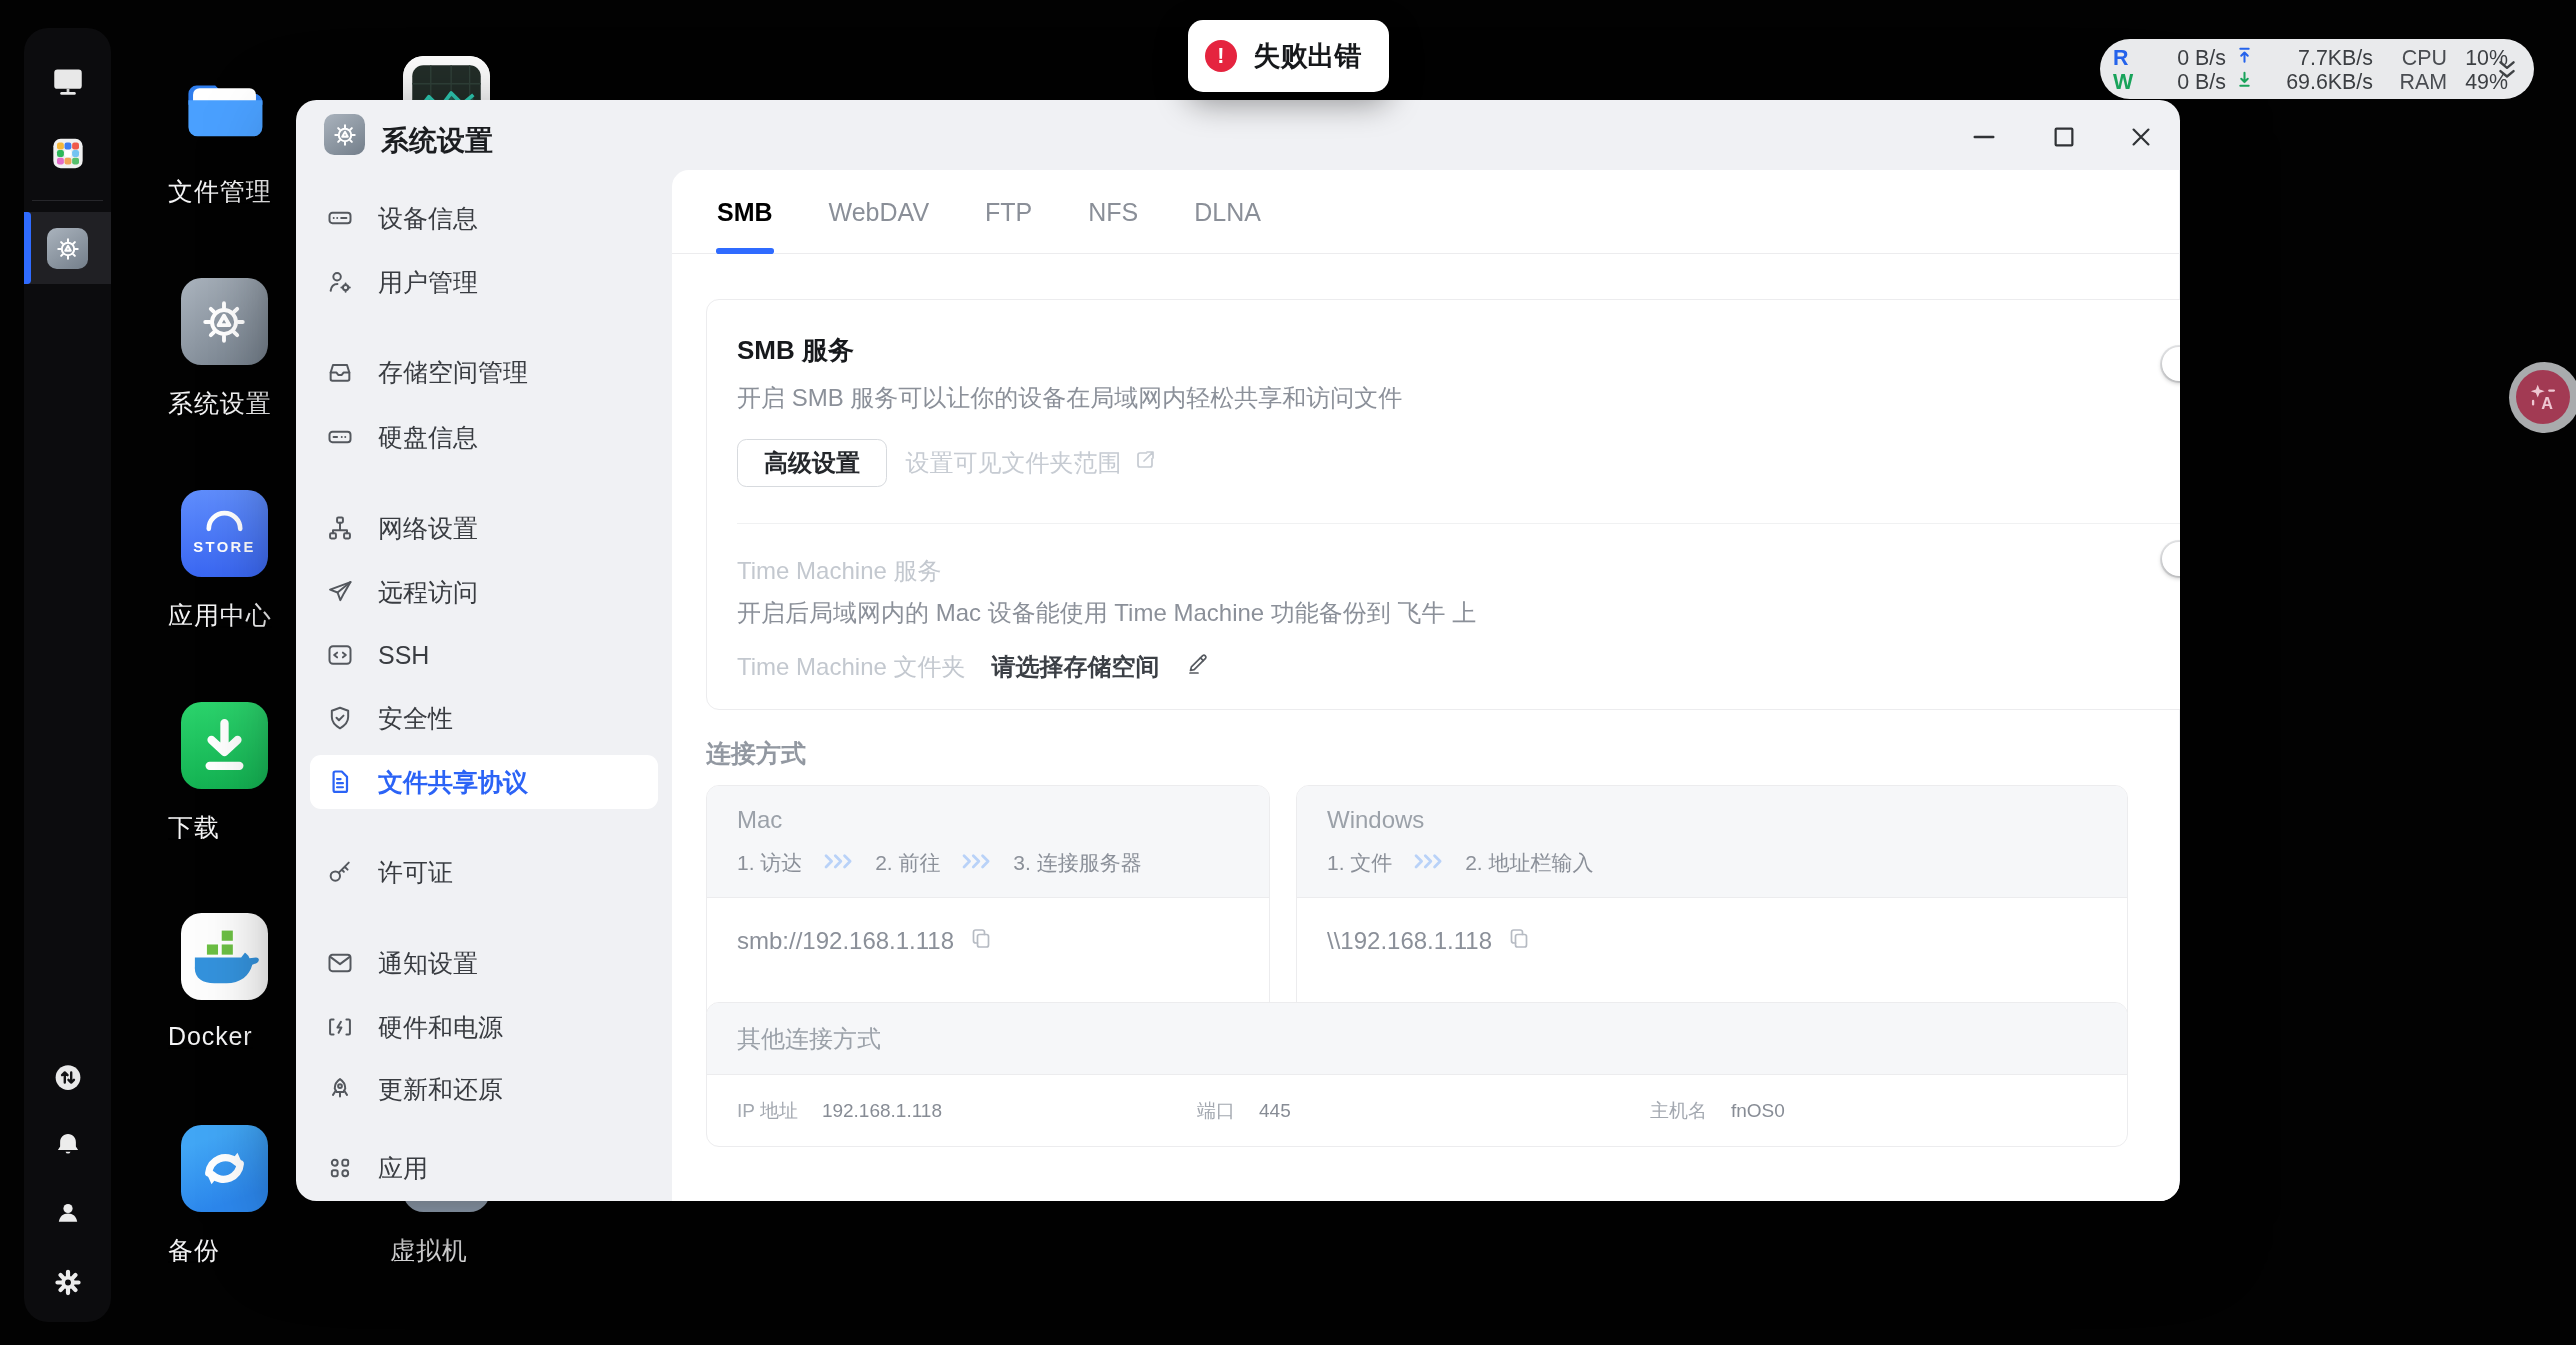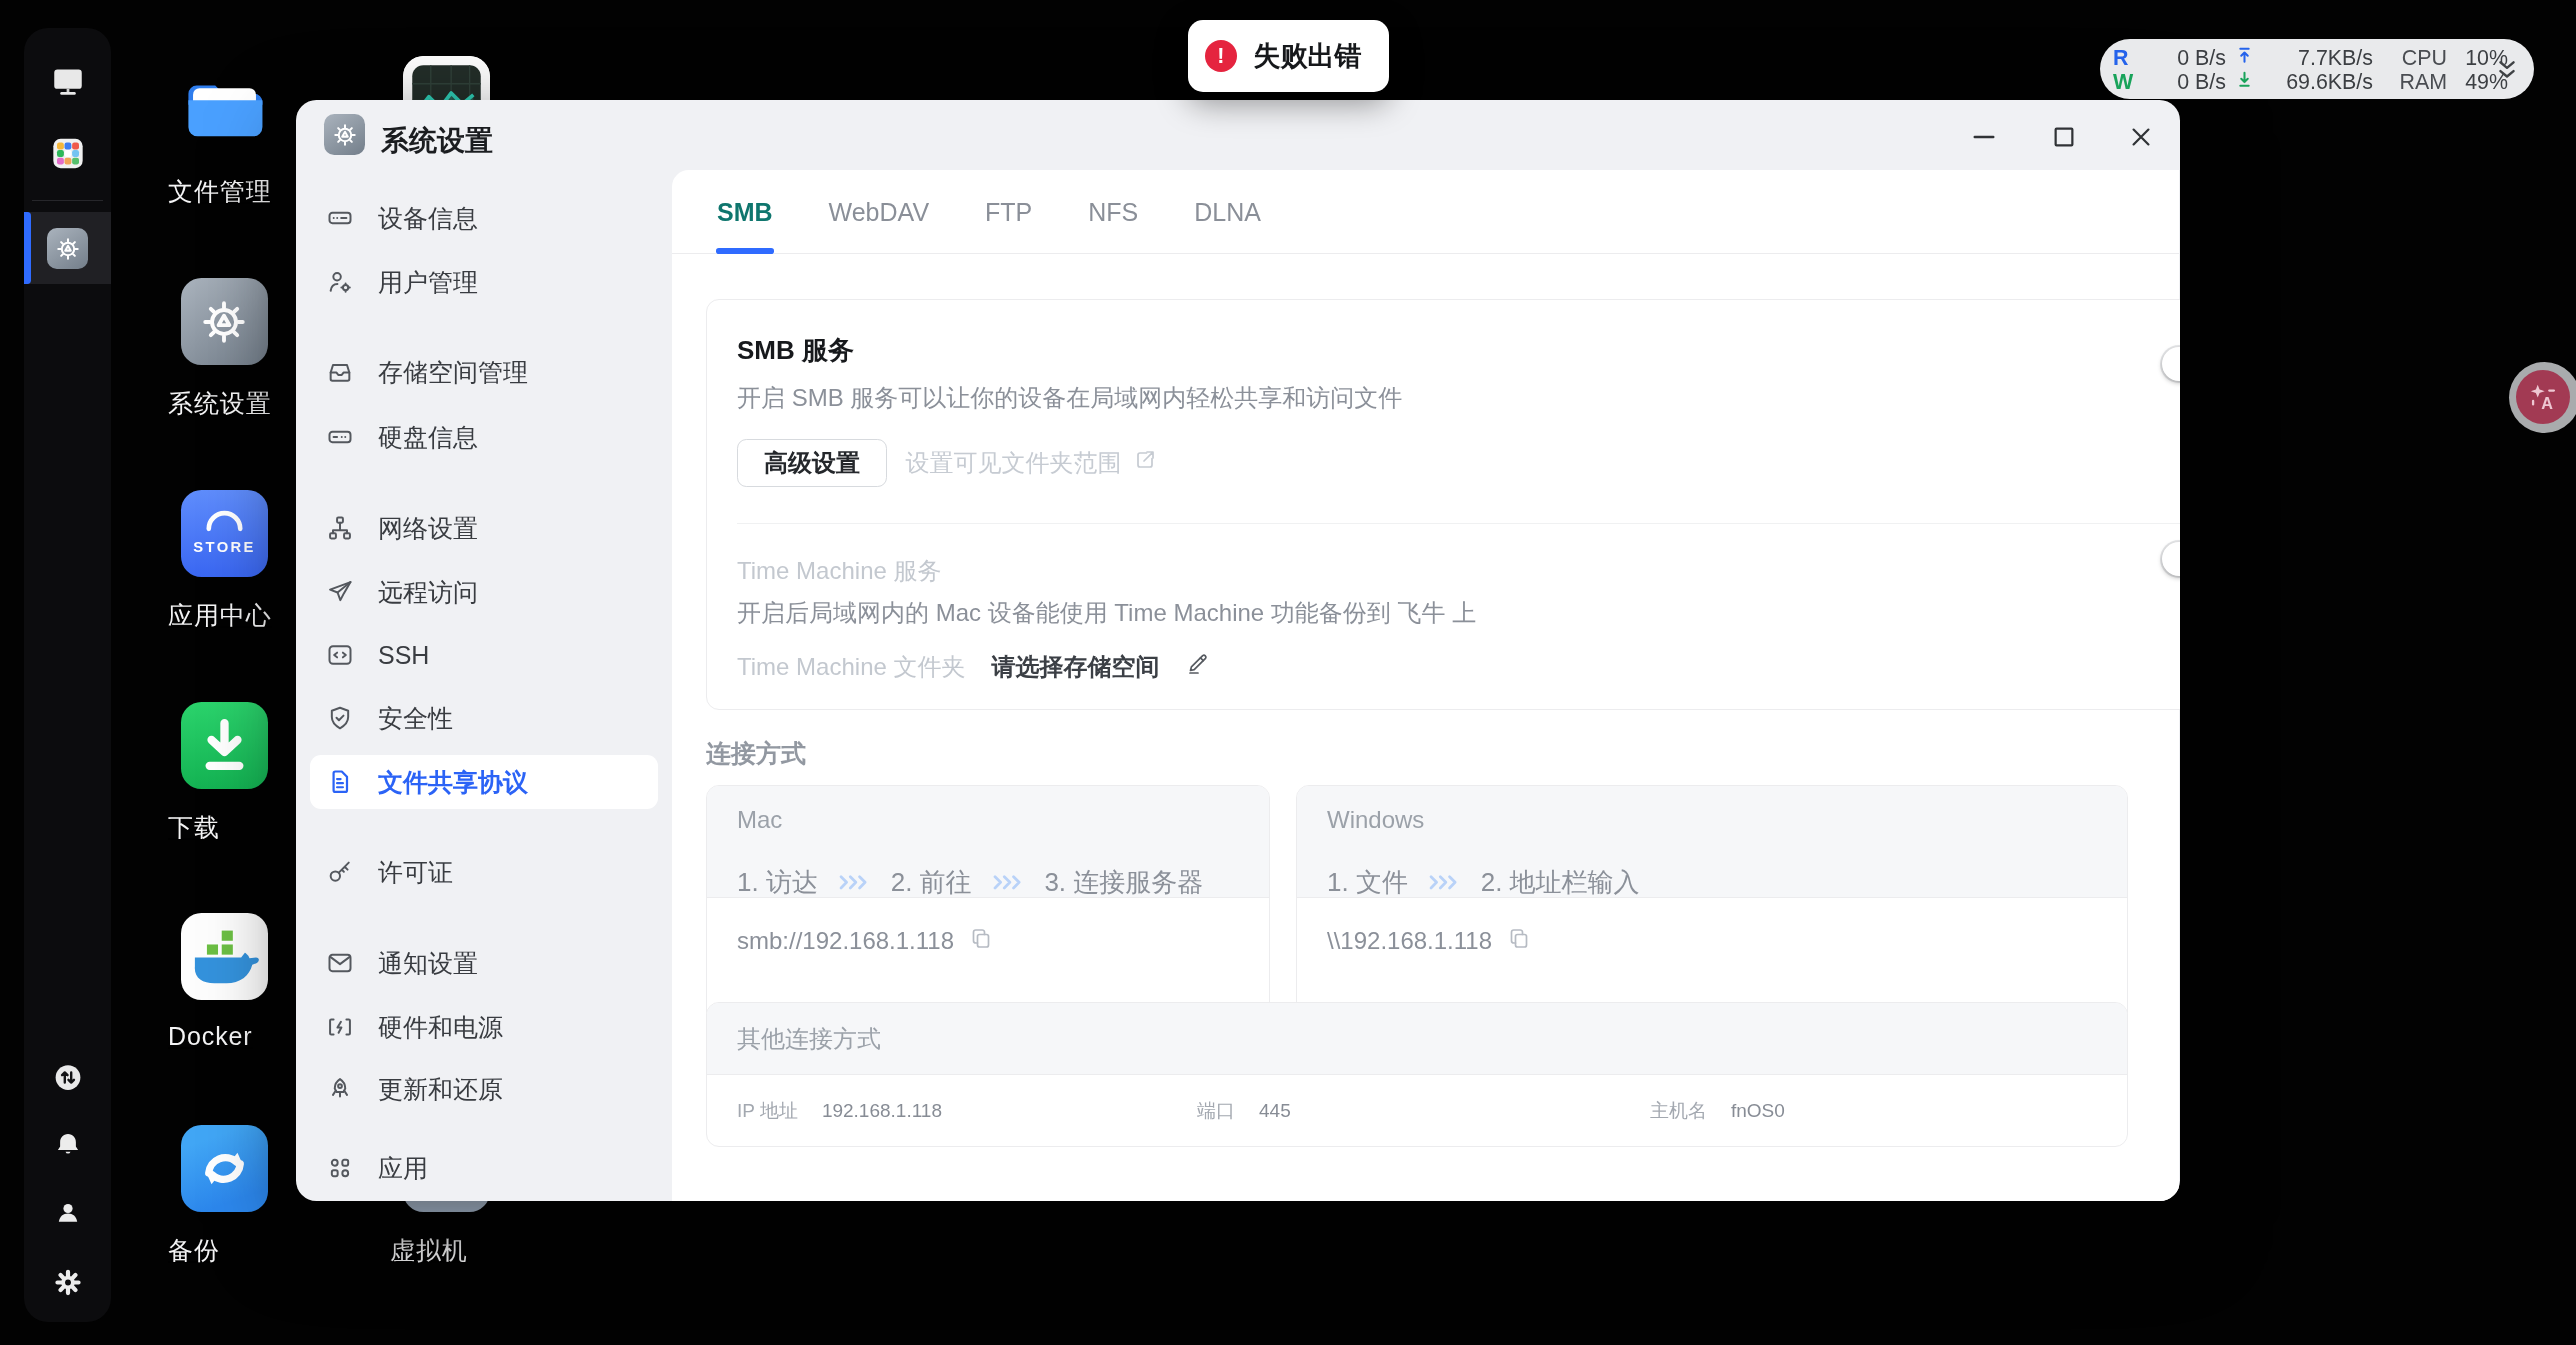--- a/index.html
+++ b/index.html
@@ -67,21 +67,21 @@
   .ni svg{stroke:#54585e;}
   .nav-item.active{background:#fff;height:54px;color:#2b63f6;font-weight:600;}
   .nav-item.active .ni svg{stroke:#2b63f6;}
 
   
   #content{position:absolute;left:376px;top:70px;width:1507px;height:1032px;background:#fff;
         border-radius:16.7px 0 0 0;}
   .tabs-row{position:absolute;left:0;right:0;top:0;height:84px;border-bottom:0.9px solid #ececee;}
   .tabs{position:absolute;left:45px;top:0;height:84px;display:flex;gap:56px;align-items:center;}
   .tab{position:relative;height:84px;display:flex;align-items:center;font-size:25px;color:#8a8f98;}
-  .tab.active{color:#0f766e;font-weight:700;}
+  .tab.active{color:#000000;font-weight:700;}
   .tab .underline{position:absolute;left:50%;transform:translateX(-50%);bottom:0;width:58px;height:5.6px;
         border-radius:2.8px;background:#2f6bff;}
 
   .card{position:absolute;border:0.9px solid #ececee;border-radius:13px;background:#fff;}
   #card-smb{left:34px;top:129px;width:1544px;height:411px;}
   .sec-title{position:absolute;left:30px;top:33px;font-size:26px;font-weight:600;color:#17191c;}
   .sec-desc{position:absolute;left:30px;font-size:24px;color:#8b9099;}
   .toggle{position:absolute;width:61px;height:38px;border-radius:19.5px;background:#e6e7e9;}
   .toggle .knob{position:absolute;left:1.9px;top:1.9px;width:34px;height:34px;border-radius:50%;background:#fff;
         box-shadow:0 1.9px 5.6px rgba(0,0,0,.28);}
@@ -93,21 +93,21 @@
   .tm-title{position:absolute;left:30px;top:255px;font-size:24px;color:#c3c8cf;}
   .tm-folder-row{position:absolute;left:30px;top:351px;display:flex;gap:26px;font-size:24px;}
   .tm-folder-label{color:#c3c8cf;}
   .tm-folder-value{color:#3b3f45;font-weight:600;}
 
   .conn-heading{position:absolute;left:34px;top:567px;font-size:25px;font-weight:600;color:#9298a1;}
   .conn-card{position:absolute;top:615px;height:255px;overflow:hidden;}
   .conn-head{position:relative;height:112px;background:#f6f7f9;border-bottom:0.9px solid #ececee;}
   .conn-title{position:absolute;left:30px;top:20.4px;font-size:24px;color:#9ba1a9;}
   .conn-steps{position:absolute;left:30px;top:63px;display:flex;gap:20.4px;align-items:center;
-        font-size:26px;color:#8b9099;margin-top:16px;}
+        font-size:21px;color:#8b9099;}
   .conn-body{height:85px;display:flex;align-items:center;padding-left:30px;gap:15px;font-size:24px;color:#8b9099;}
 
   #card-other{left:34px;top:832px;width:1422px;height:145px;overflow:hidden;}
   .other-head{height:72px;background:#f6f7f9;border-bottom:0.9px solid #ececee;line-height:72px;
         padding-left:30px;font-size:24px;color:#9ba1a9;}
   .other-row{position:relative;height:72px;}
   .field{position:absolute;top:0;height:72px;display:flex;align-items:center;gap:24px;font-size:19px;}
   .field .fl{color:#a3a8b0;} .field .fv{color:#878c95;}
 
   

